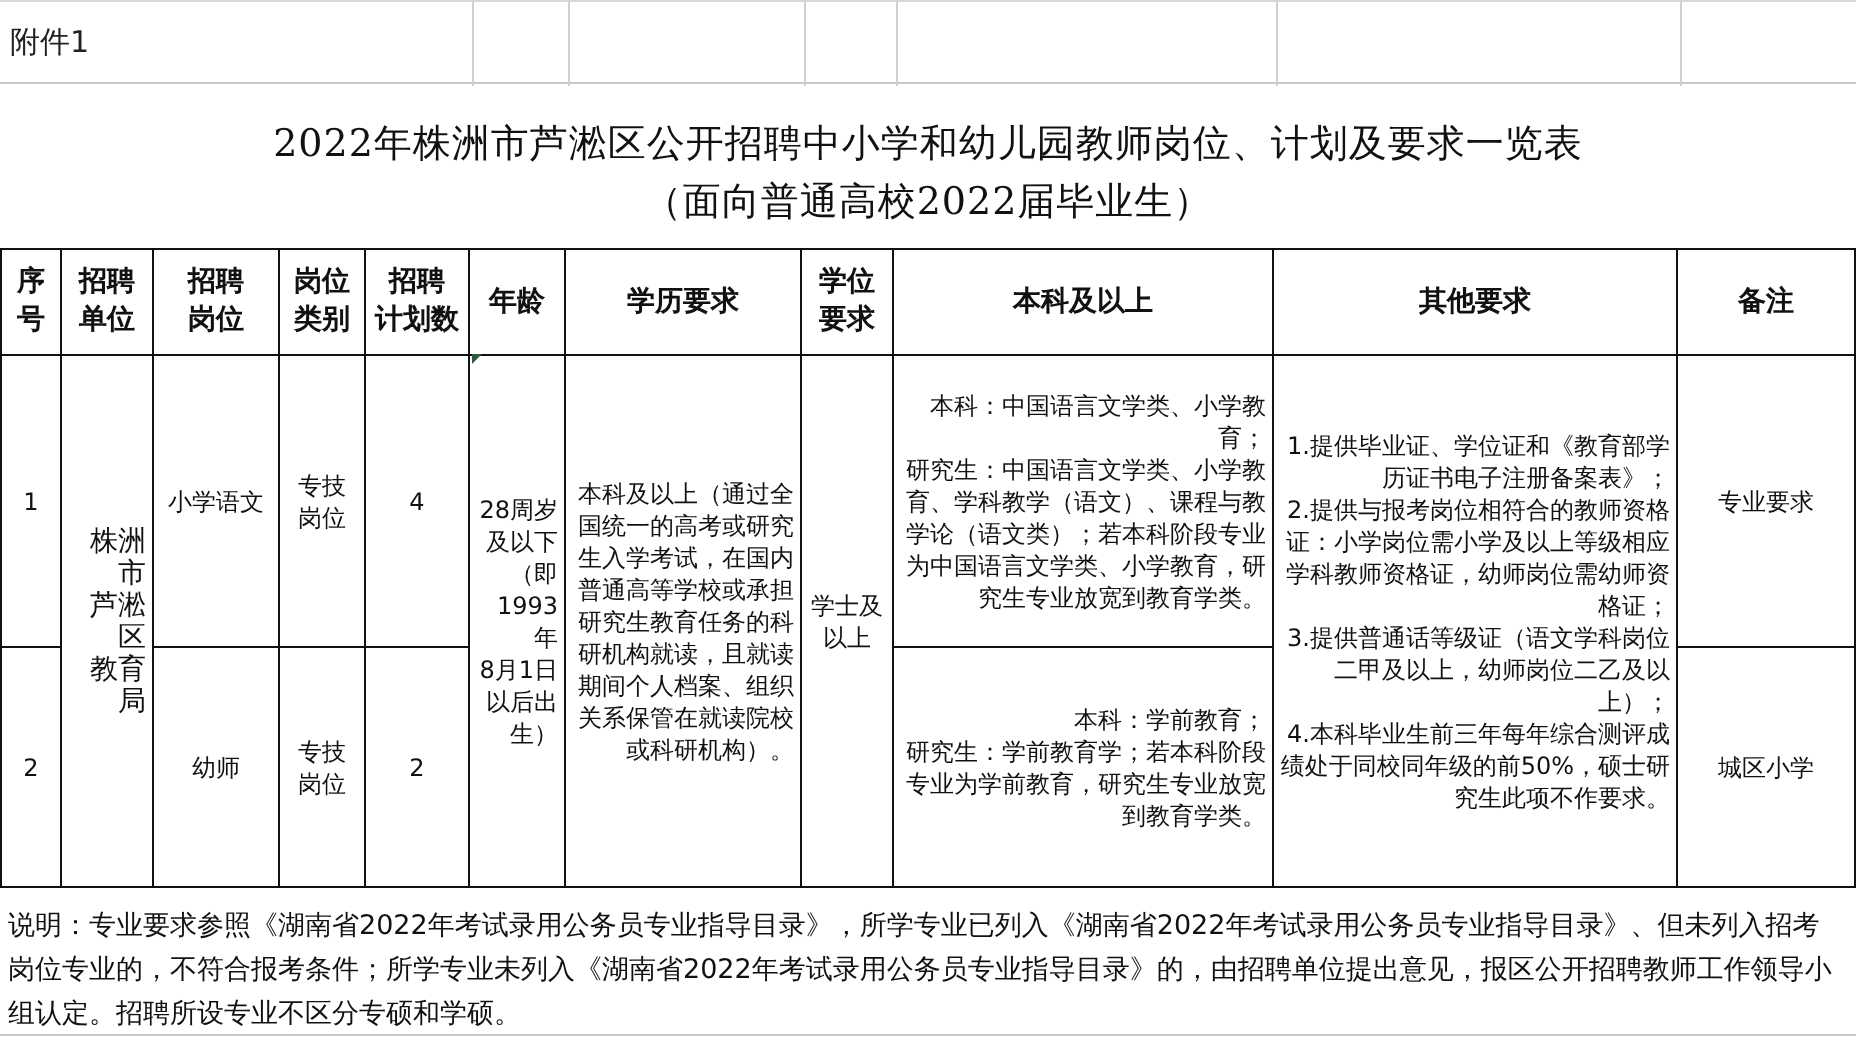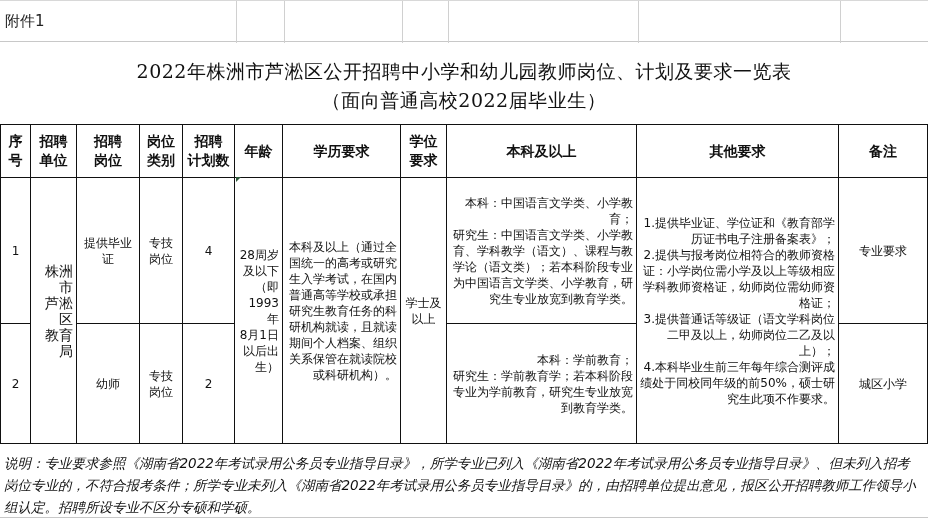--- a/index.html
+++ b/index.html
@@ -21,21 +21,21 @@
 
   
   table.main { position: absolute; left: 0; top: 124px; border-collapse: collapse; table-layout: fixed; width: 927px; }
   table.main td, table.main th { border: 1.5px solid #111; padding: 0 3px; font-size: 12px; line-height: 16px;
                                   vertical-align: middle; overflow: hidden; }
   table.main th { font-weight: bold; font-size: 14px; line-height: 19px; text-align: center; height: 52px; }
   .c { text-align: center; }
   .l { text-align: right; }
   .cell-text { white-space: pre-line; }
 
-  .note { position: absolute; left: 4px; top: 452px; width: 915px; font-size: 13.5px; line-height: 22px; color: #111; font-style: italic; }
+  .note { position: absolute; left: 4px; top: 452px; width: 915px; font-size: 13.5px; line-height: 22px; color: #111; }
   .bottom-line { position: absolute; left: 0; top: 517px; width: 928px; height: 1px; background: #c8c8c8; }
 
   .watermark { position: absolute; left: 600px; top: 474px; font-size: 17px; color: rgba(120,120,120,0.55);
                letter-spacing: 1px; pointer-events: none; white-space: nowrap; }
   .wm-icon { display: inline-block; width: 16px; height: 16px; border: 1px solid rgba(120,120,120,0.6);
              border-radius: 50%; vertical-align: middle; margin-right: 4px; }
   .corner-mark { position: absolute; left: 236px; top: 177px; width: 0; height: 0;
                  border-top: 5px solid #2e5a3a; border-right: 5px solid transparent; }
 </style>
 </head>
@@ -92,21 +92,21 @@
         <th class="cell-text">其他要求</th>
         <th class="cell-text">备注</th>
       </tr>
     </thead>
     <tbody>
       <tr style="height:146px">
         <td class="c">1</td>
         <td rowspan="2" class="l cell-text" style="font-size:14px">株洲市
 芦淞区
 教育局</td>
-        <td class="c">提供毕业证</td>
+        <td class="c">小学语文</td>
         <td class="c cell-text">专技
 岗位</td>
         <td class="c">4</td>
         <td rowspan="2" class="l cell-text">28周岁
 及以下
 （即
 1993年
 8月1日
 以后出
 生）</td>

